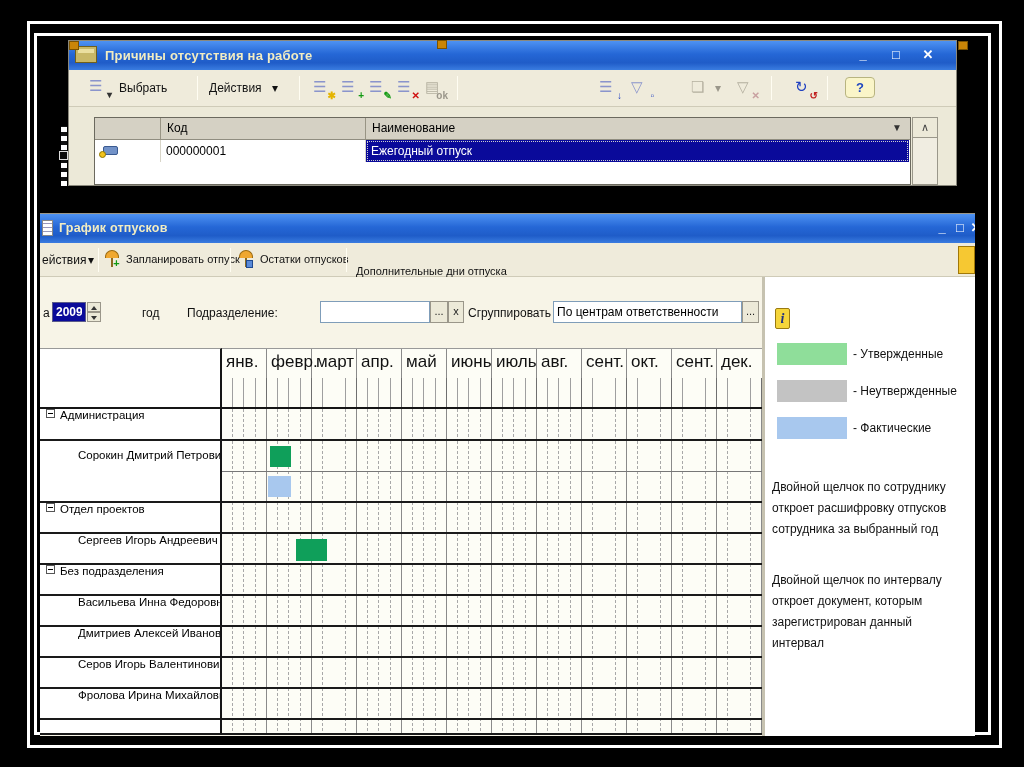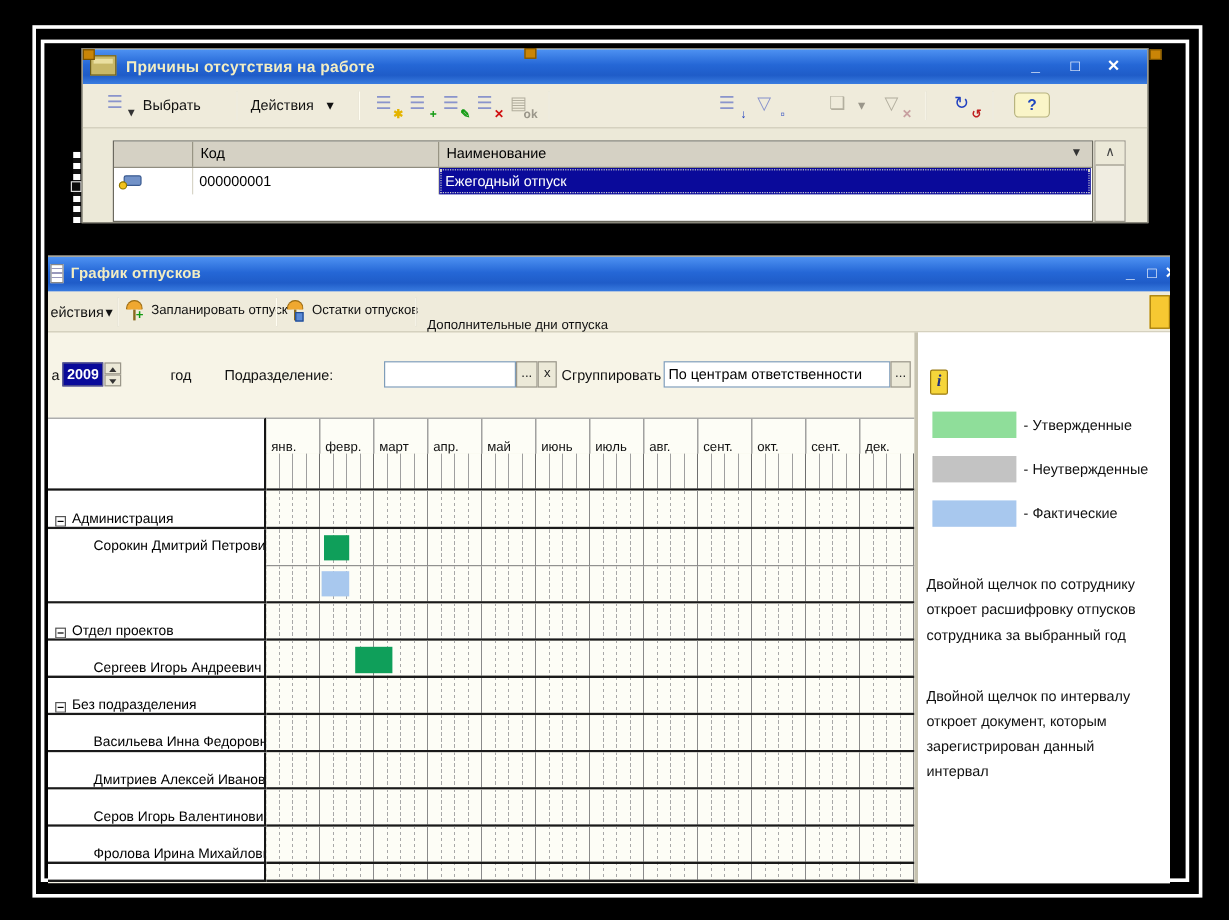--- a/index.html
+++ b/index.html
@@ -69,27 +69,27 @@
   .umb { position:absolute; width:18px; height:24px; }
   .umb .dome { position:absolute; left:1px; top:3px; width:14px; height:8px; background:#F0A830; border:1px solid #9a6a10; border-bottom:none; border-radius:7px 7px 0 0; }
   .umb .stem { position:absolute; left:7px; top:11px; width:2px; height:9px; background:#8a6a20; }
   .umb .mk { position:absolute; left:9px; top:10px; font-size:11px; font-weight:bold; }
   .mk-green { color:#129A12; } 
   .umb .sq { position:absolute; left:8px; top:13px; width:7px; height:8px; background:#5a8ad8; border:1px solid #204a90; }
 
   
   .g-corner { position:absolute; background:#fff; border-top:1px solid #999; border-right:2px solid #151515; border-bottom:2px solid #151515; }
   .g-months { position:absolute; background:#FDFDF6; border-top:1px solid #999; }
-  .g-mcell { position:absolute; top:0; height:30px; width:45px; border-right:1px solid #8a8a8a; font-size:11px; padding:18px 0 0 4px; color:#111; }
+  .g-mcell { position:absolute; top:0; height:30px; width:45px; border-right:1px solid #8a8a8a; font-size:17px; padding:3px 0 0 4px; color:#111; }
   .g-weeks { position:absolute; background-color:#FDFDF6; border-bottom:2px solid #151515;
     background-image:
       repeating-linear-gradient(90deg, transparent 0 44px, #6f6f6f 44px 45px),
       repeating-linear-gradient(90deg, transparent 0 10.25px, #9f9f9f 10.25px 11.25px); }
   .g-lab { position:absolute; left:0; width:182px; background:#fff; border-right:2px solid #151515; border-bottom:2px solid #1a1a1a;
-    font-size:11.5px; display:flex; align-items:flex-end; white-space:nowrap; overflow:hidden; }
+    font-size:11.5px; display:flex; align-items:flex-start; white-space:nowrap; overflow:hidden; }
   .g-lab.grp { padding-left:6px; } .g-lab.emp { padding-left:38px; }
   .g-lab.top-align { align-items:flex-start; padding-top:8px; }
   .expbox { position:relative; display:inline-block; width:9px; height:9px; border:1px solid #555; background:#fff; margin-right:5px; flex:0 0 auto; }
   .expbox i { position:absolute; left:1px; top:3px; width:5px; height:1px; background:#000; }
   .g-row { position:absolute; left:182px; width:540px; background-color:#FDFDF6; border-bottom:2px solid #1a1a1a;
     background-image:
       repeating-linear-gradient(90deg, transparent 0 44px, #8a8a8a 44px 45px),
       repeating-linear-gradient(0deg, #FDFDF6 0 2px, transparent 2px 5px),
       repeating-linear-gradient(90deg, transparent 0 10.25px, #a8a8a8 10.25px 11.25px); }
   .g-row.thin { border-bottom:1px solid #777; }

